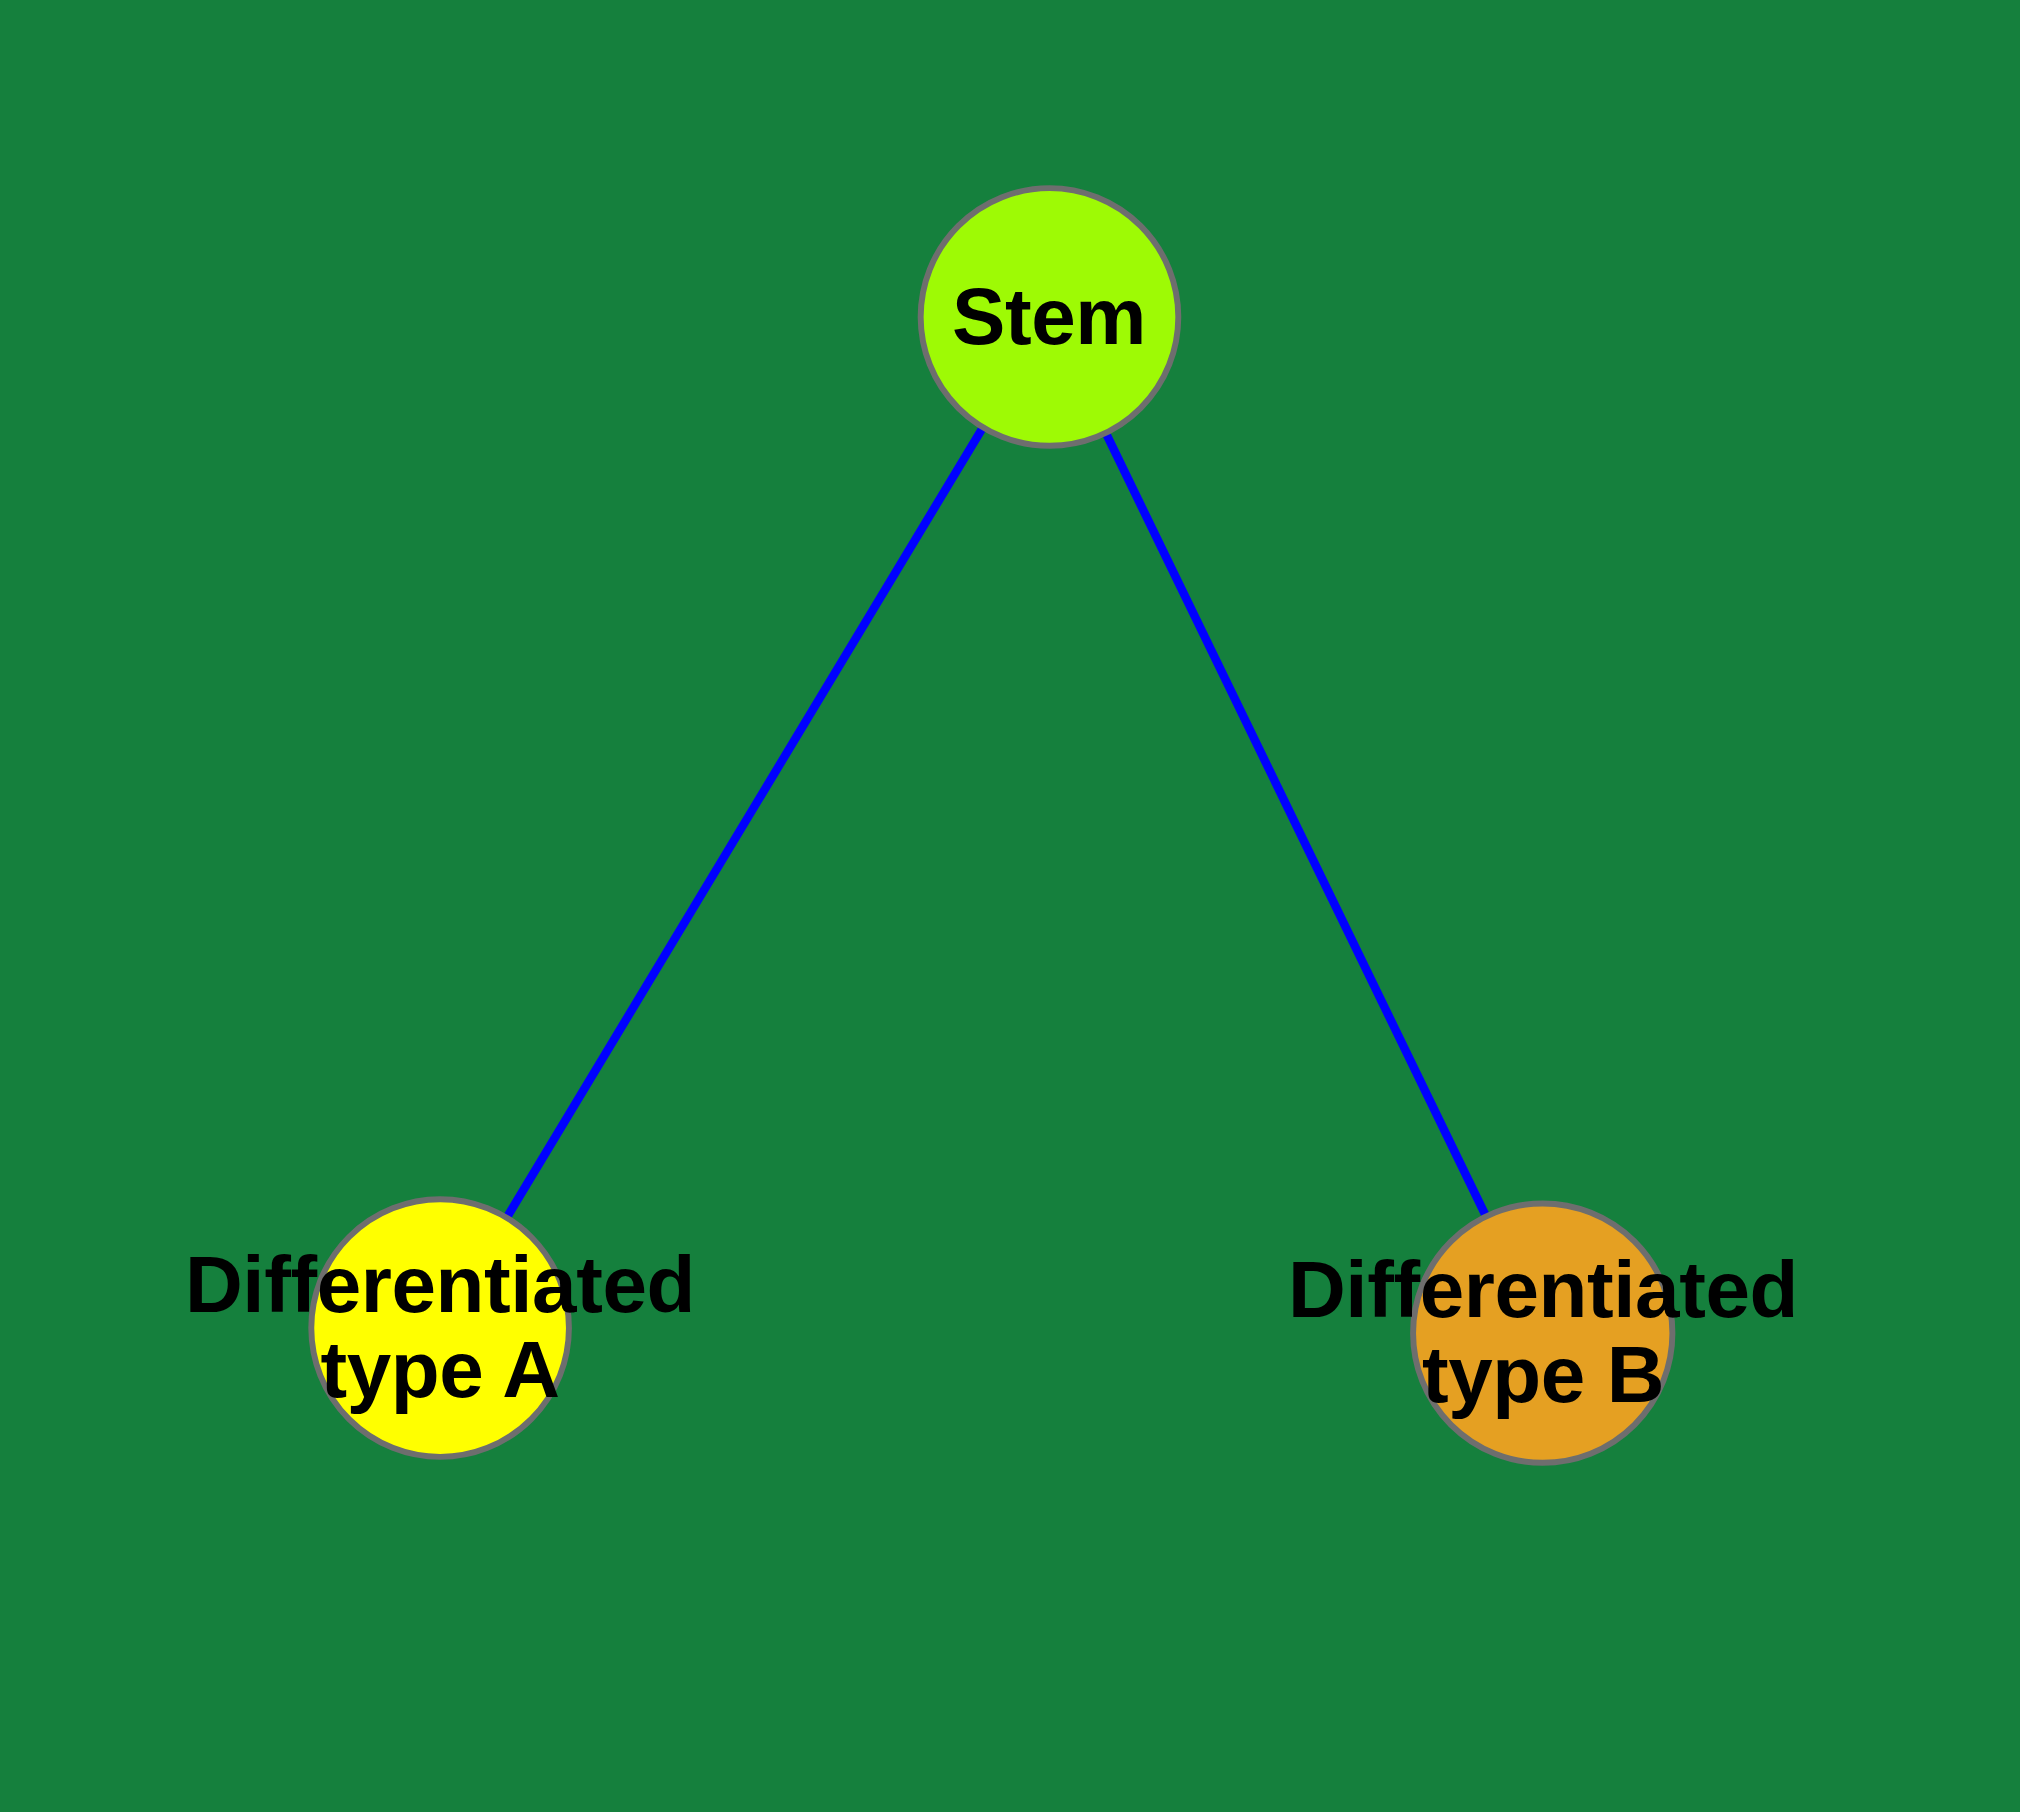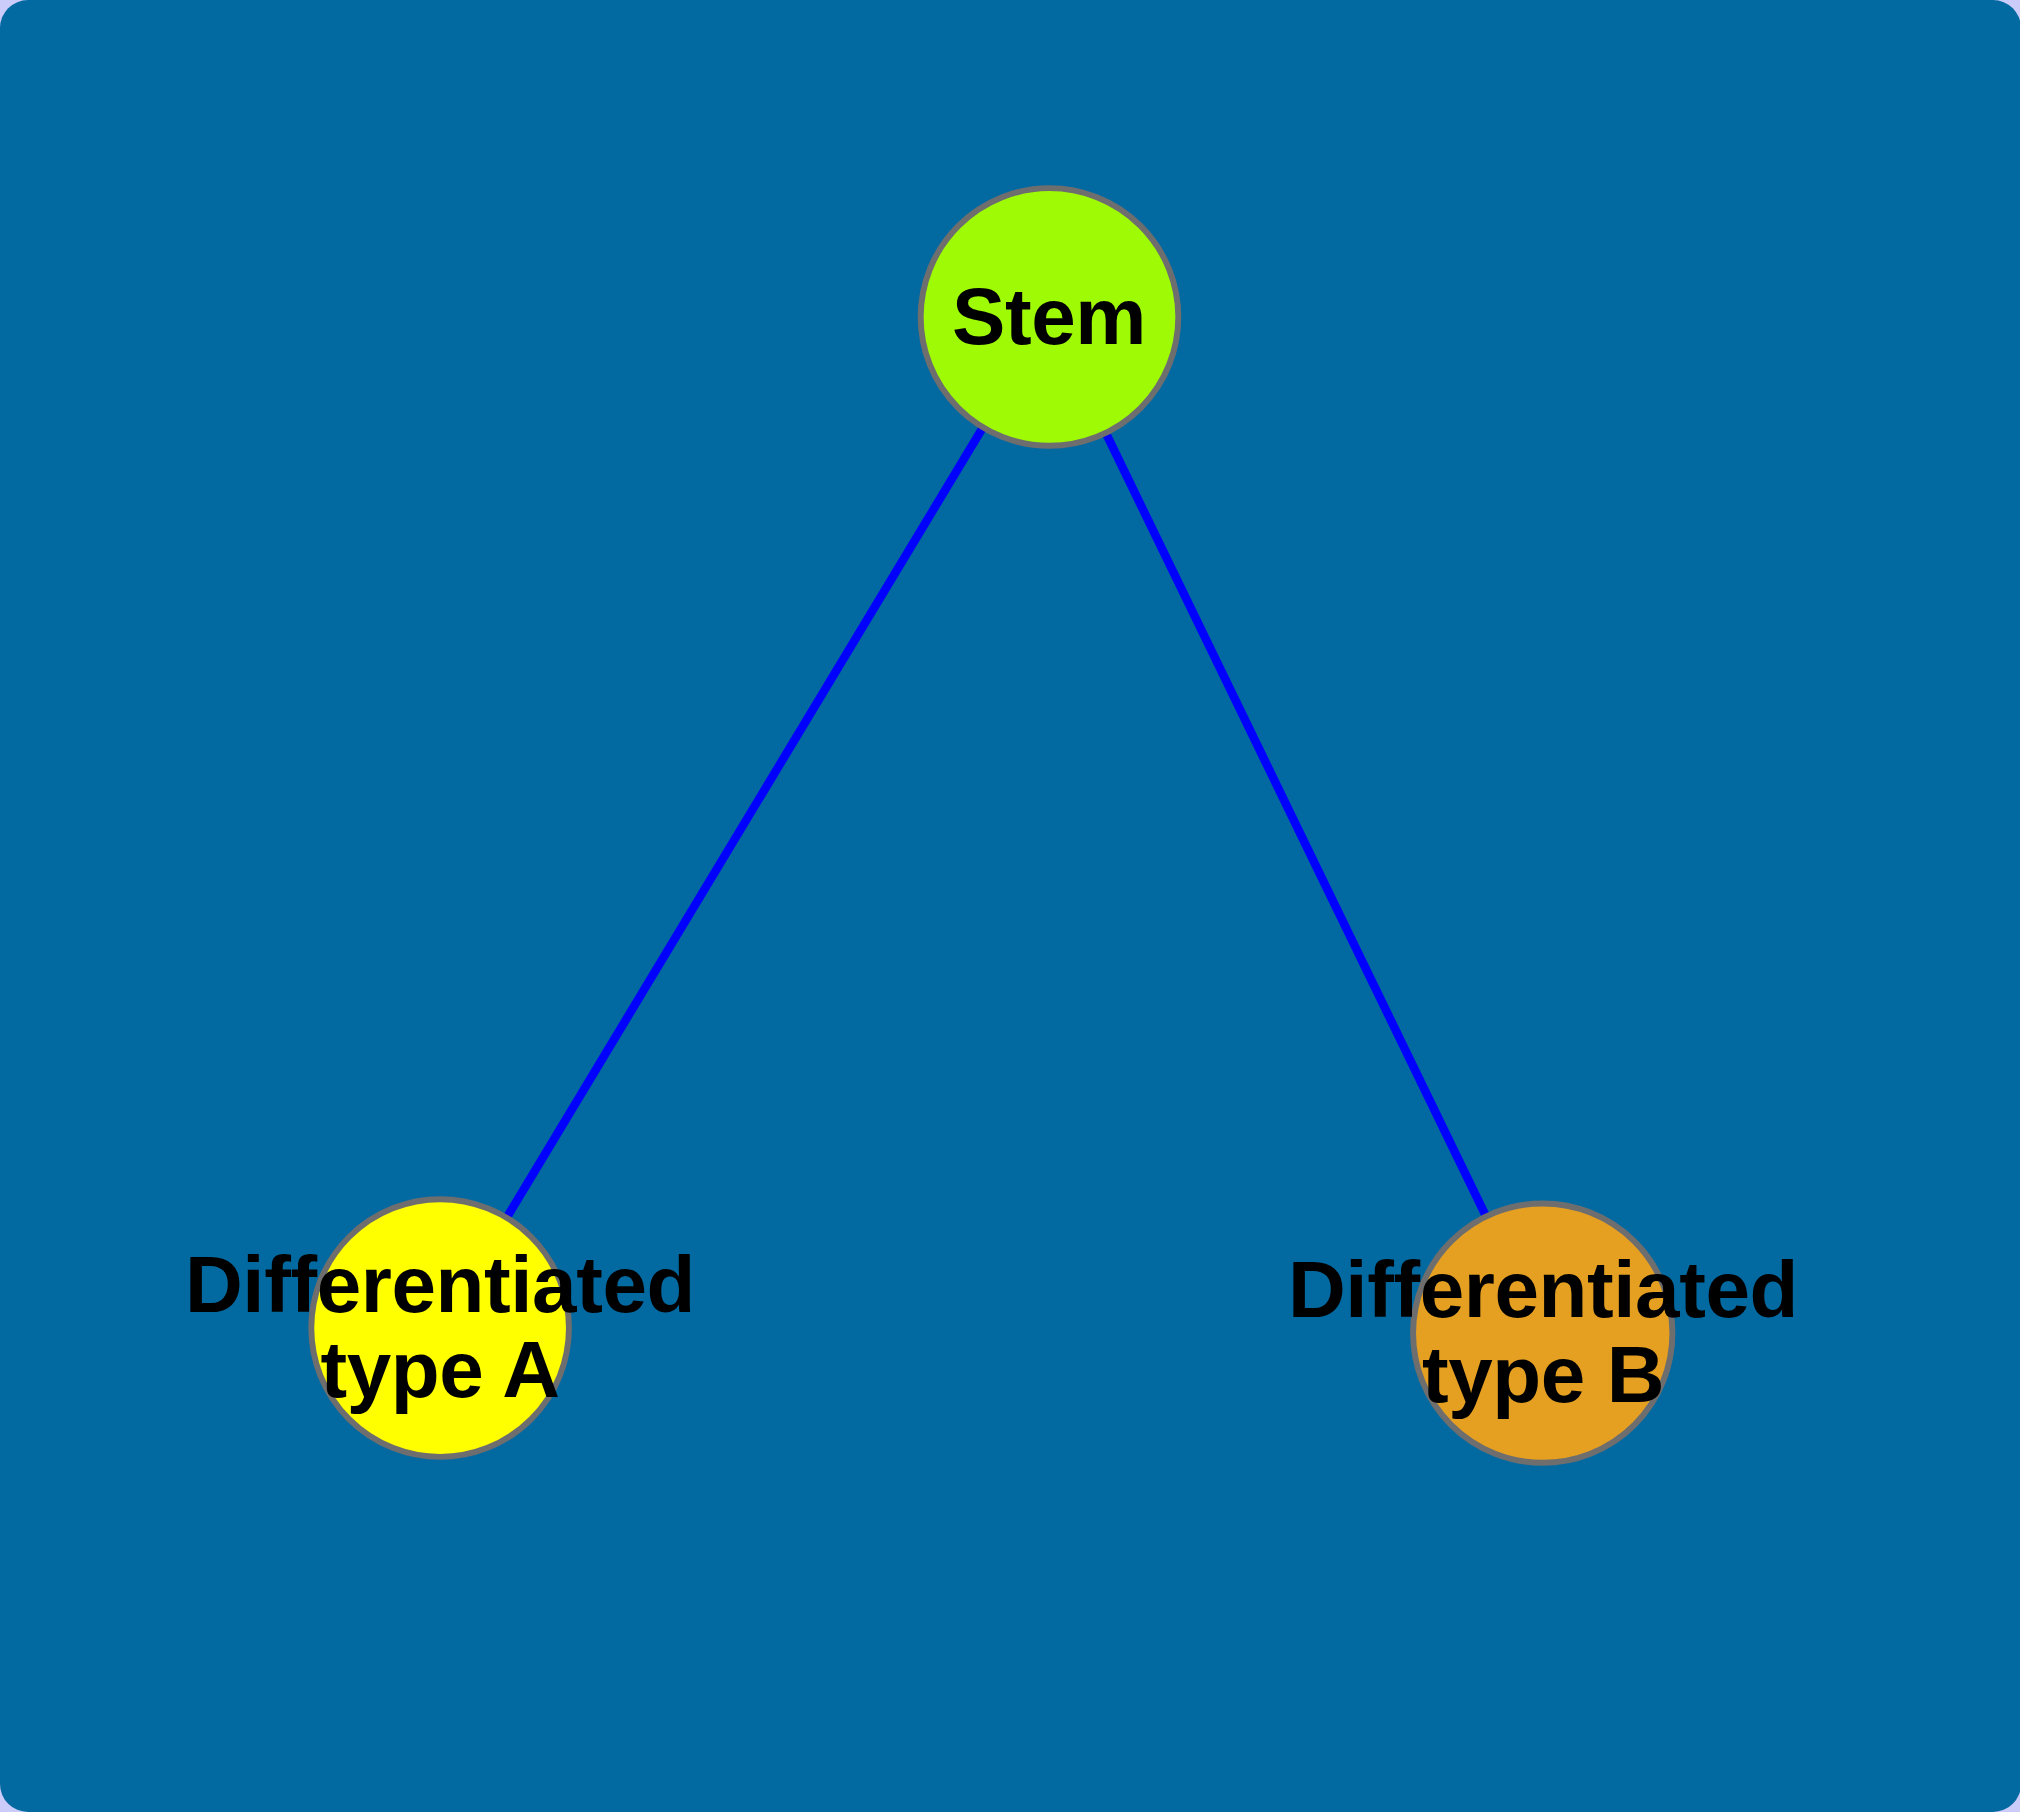--- a/index.html
+++ b/index.html
@@ -44,21 +44,21 @@
     white-space: pre;
     letter-spacing: -0.4px;
     transform: translate(-50%, -50%);
     pointer-events: none;
     user-select: none;
   }
 </style>
 </head>
 <body style="background: rgb(204, 204, 250);">
 
-<div id="stage" style="width: 2021px; height: 1812px; background: #0369a1; border-radius: 28px;">
+<div id="stage" style="width: 2021px; height: 1812px; background: #15803d;">
 
   <svg id="graph-svg" viewBox="0 0 2384 2138" xmlns="http://www.w3.org/2000/svg">
 
     <g>
       <line class="edge-line" x1="1238" y1="374" x2="519" y2="1567" stroke="#0000ff" stroke-width="10"></line>
       <line class="edge-line" x1="1238" y1="374" x2="1820" y2="1573" stroke="#0000ff" stroke-width="10"></line>
     </g>
 
     <g>
       <circle class="node-circle" cx="1238" cy="374" r="152" fill="#9efa05" stroke="#6e6e6e"></circle>

